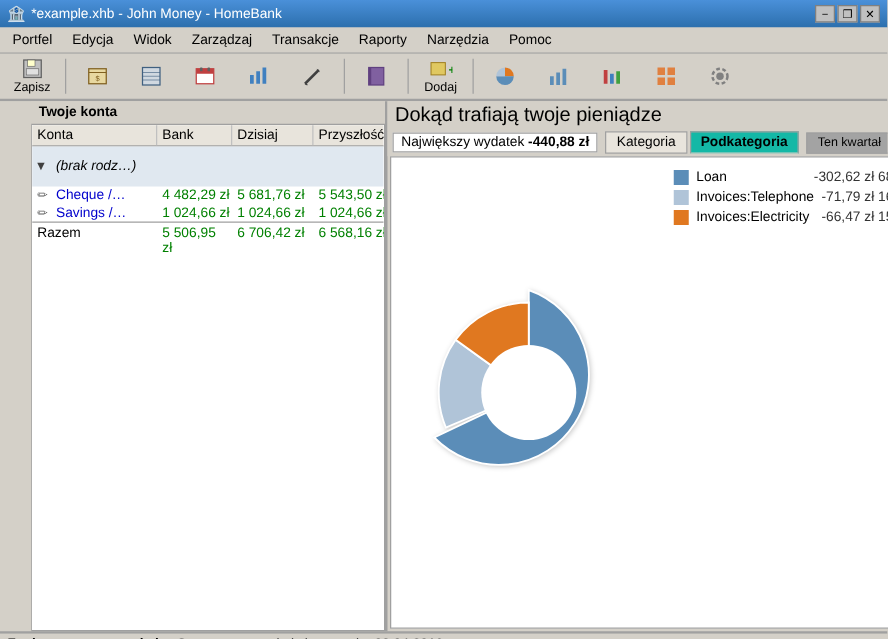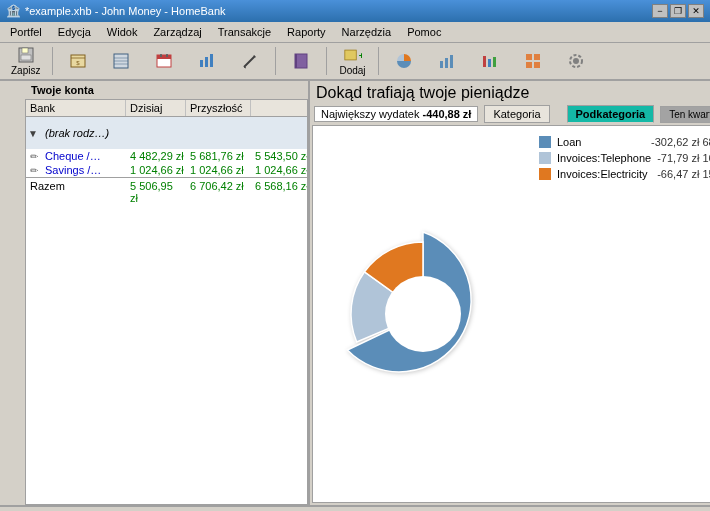--- a/index.html
+++ b/index.html
@@ -168,21 +168,21 @@
       justify-content: space-between;
       padding: 3px 6px;
       background: #d4d0c8;
     }
     .chart-title {
       font-size: 16px;
       font-weight: normal;
     }
     .chart-tabs {
       display: flex;
-      gap: 17px;
+      gap: 2px;
       align-items: center;
     }
     .chart-tab {
       padding: 2px 8px;
       border: 1px solid #a0a0a0;
       background: #e8e4dc;
       cursor: pointer;
       font-size: 11px;
     }
     .chart-tab.active {
@@ -418,20 +418,21 @@
   </button>
 </div>
 
 <div class="main-area">
 
   <div class="left-panel">
     <div class="panel-title">Twoje konta</div>
     <div class="accounts-table">
 
       <div class="accounts-header">
+        <div class="col-header">Konta</div>
         <div class="col-header">Bank</div>
         <div class="col-header">Dzisiaj</div>
         <div class="col-header">Przyszłość</div>
       </div>
 
       <div style="display:grid; grid-template-columns: 15px 270px; background:#e0e8f0; font-style:italic; font-size:11px; align-items:center;">
         <span style="padding:2px 2px; font-size:10px; color:#404040;">▼</span>
         <span class="group-cell">(brak rodz…)</span>
       </div>
 

